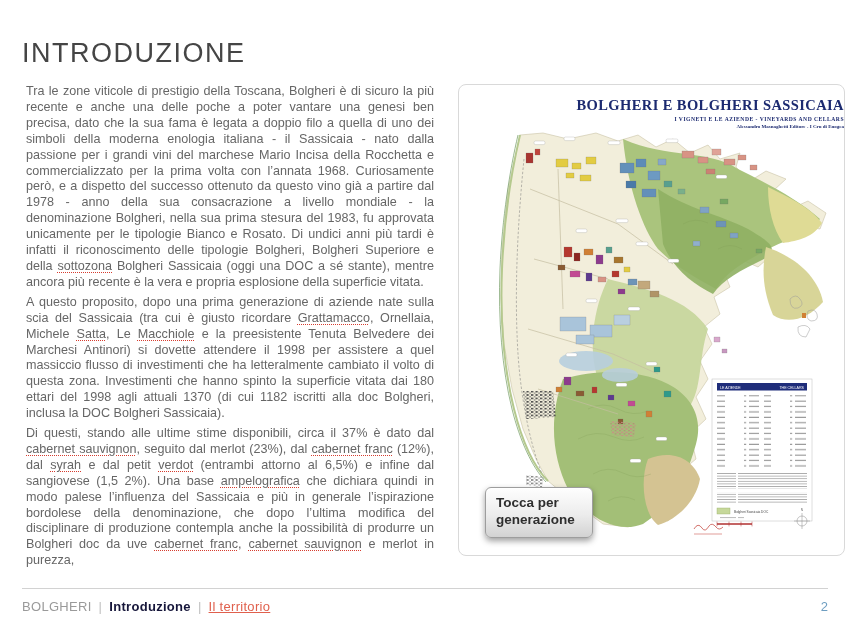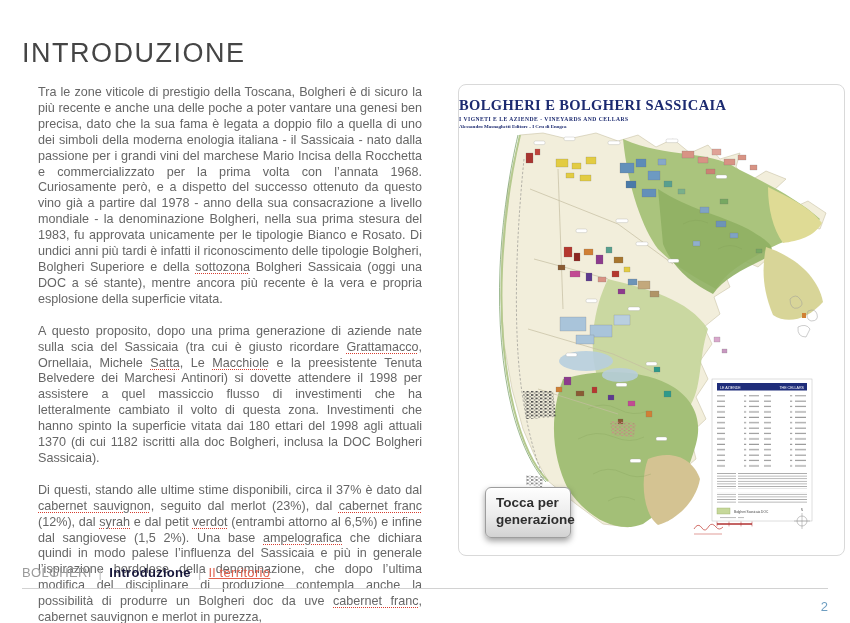--- a/index.html
+++ b/index.html
@@ -7,57 +7,57 @@
     width:850px;height:623px;position:relative;background:#ffffff;
     font-family:"Liberation Sans","DejaVu Sans",sans-serif;overflow:hidden;
   }
   
   .content{position:absolute;left:22px;top:38px;width:416px;}
   .page-title{
     font-size:27px;font-weight:300;color:#454545;letter-spacing:1.5px;
     margin:0 0 15px 0;
   }
   .body-copy p{
-    margin:16px;font-size:12.6px;line-height:15.9px;color:#666;
+    margin:4px;font-size:12.6px;line-height:15.9px;color:#666;
     text-align:justify;text-justify:inter-word;
   }
   .sp{ text-decoration:underline dotted #d63c2e; text-decoration-thickness:1.2px; text-underline-offset:2px;}
   .signature{
     margin:0;font-size:12.6px;line-height:15.9px;color:#666;text-align:right;
   }
   
   .map-panel{
     position:absolute;left:458px;top:84px;width:387px;height:472px;
     background:#fff;border:1px solid #d9d9d9;border-radius:8px;box-sizing:border-box;
   }
-  .map-head{ text-align:left;margin-top:12px; }
+  .map-head{ text-align:right;margin-top:12px; }
   .map-title{
     font-family:"Liberation Serif","DejaVu Serif",serif;
     font-size:14.5px;font-weight:bold;color:#1c2a70;letter-spacing:.4px;margin:0;
   }
   .map-subtitle{
     font-family:"Liberation Serif","DejaVu Serif",serif;
     font-size:5.6px;font-weight:bold;color:#1c2a70;letter-spacing:.5px;margin:2px 0 0 0;
   }
   .map-publisher{
     font-family:"Liberation Serif","DejaVu Serif",serif;
     font-size:5px;font-weight:bold;color:#1c2a70;margin:1.5px 0 0 0;
   }
   .map-svg{position:absolute;left:8px;top:44px;width:370px;height:418px;}
   .zoom-btn{
-    position:absolute;left:26px;top:402px;width:86px;
+    position:absolute;left:26px;top:402px;width:108px;
     padding:7px 10px 8px 10px;text-align:left;cursor:pointer;
     font-family:"Liberation Sans",sans-serif;font-size:13.5px;font-weight:bold;color:#2e2e2e;line-height:1.25;
     background:linear-gradient(#fefefe,#ececec 55%,#d2d2d2);
     border:1px solid #9d9d9d;border-radius:6px;
     box-shadow:0 3px 6px rgba(0,0,0,.38), inset 0 1px 0 #fff;
   }
   
   .footer-rule{position:absolute;left:22px;right:22px;top:588px;height:1px;background:#d2d2d2;}
-  .footer{position:absolute;left:22px;top:565px;font-size:13px;color:#9a9a9a;letter-spacing:.3px;}
+  .footer{position:absolute;left:22px;top:599px;font-size:13px;color:#9a9a9a;letter-spacing:.3px;}
   .footer .sep{color:#c0c0c0;margin:0 7px;}
   .footer .current{color:#16163a;font-weight:bold;}
   .footer a.territorio{color:#e0604d;text-decoration:underline;cursor:pointer;}
   .page-num{position:absolute;right:22px;top:599px;font-size:13px;color:#6e9ec1;}
 </style>
 </head>
 <body>
 
 <div class="content">
   <h1 class="page-title">INTRODUZIONE</h1>

